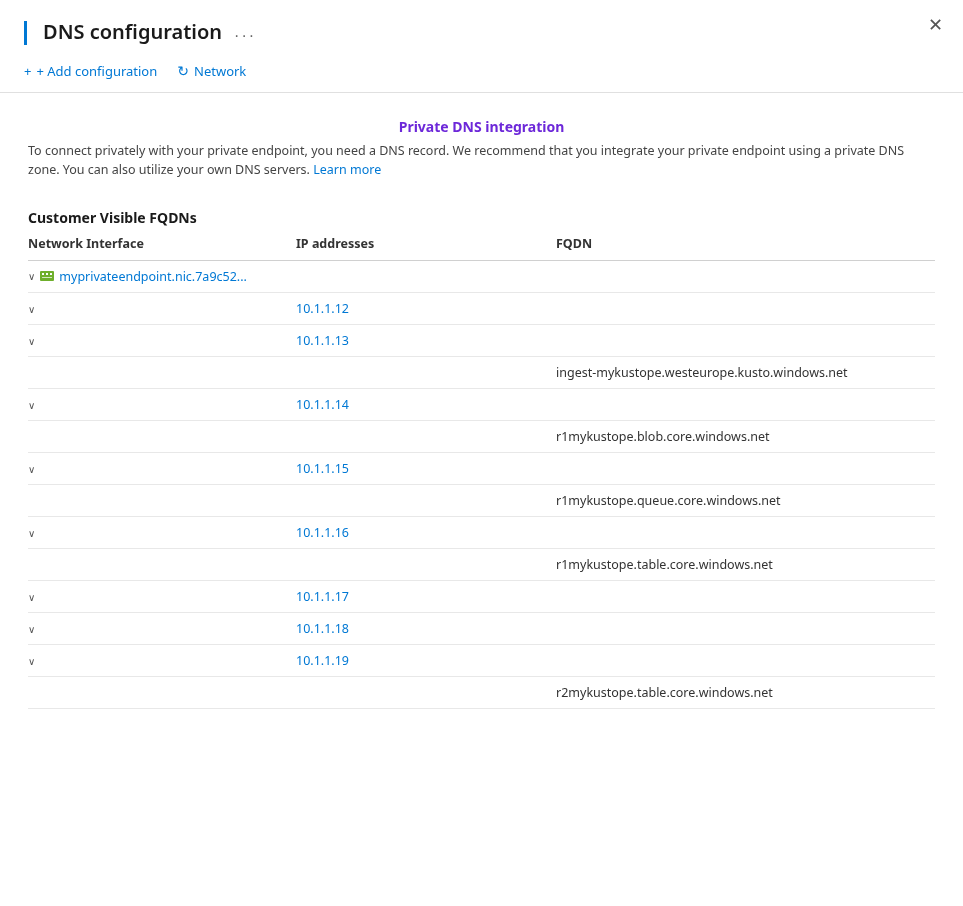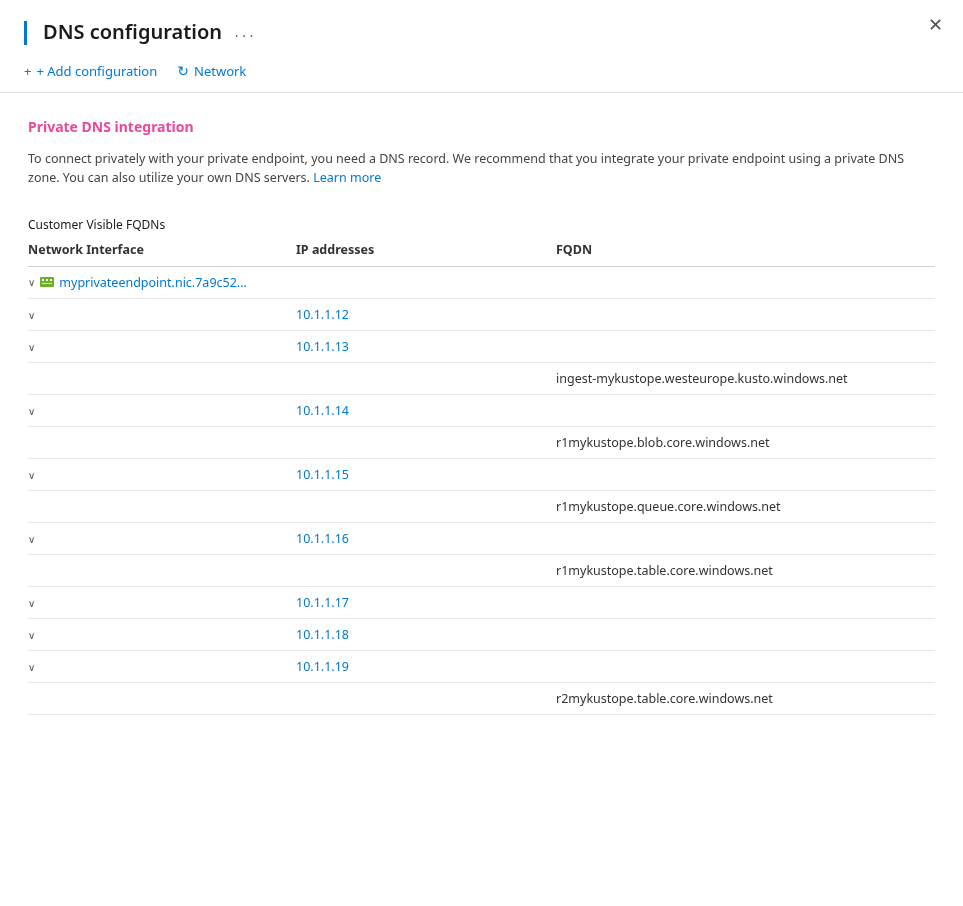--- a/index.html
+++ b/index.html
@@ -81,40 +81,41 @@
     }
     .toolbar-icon {
       font-size: 14px;
     }
     .content {
       padding: 24px 28px 0 28px;
     }
     .section-title {
       font-size: 14px;
       font-weight: 700;
-      color: #ec4899;
-      margin-bottom: 14px;
+      color: #6d28d9;
+      margin-bottom: 6px;
+      text-align: center;
     }
     .section-desc {
       font-size: 12.5px;
       color: #444;
       line-height: 1.5;
       margin-bottom: 4px;
     }
     .link {
       color: #0078d4;
       text-decoration: none;
       cursor: pointer;
     }
     .fqdn-section {
       margin-top: 28px;
     }
     .fqdn-title {
-      font-size: 12px;
-      font-weight: 400;
+      font-size: 14px;
+      font-weight: 700;
       color: #1a1a1a;
       margin-bottom: 2px;
     }
     .fqdn-subtitle {
       font-size: 12.5px;
       color: #0078d4;
       margin-bottom: 10px;
     }
     .table {
       width: 100%;

